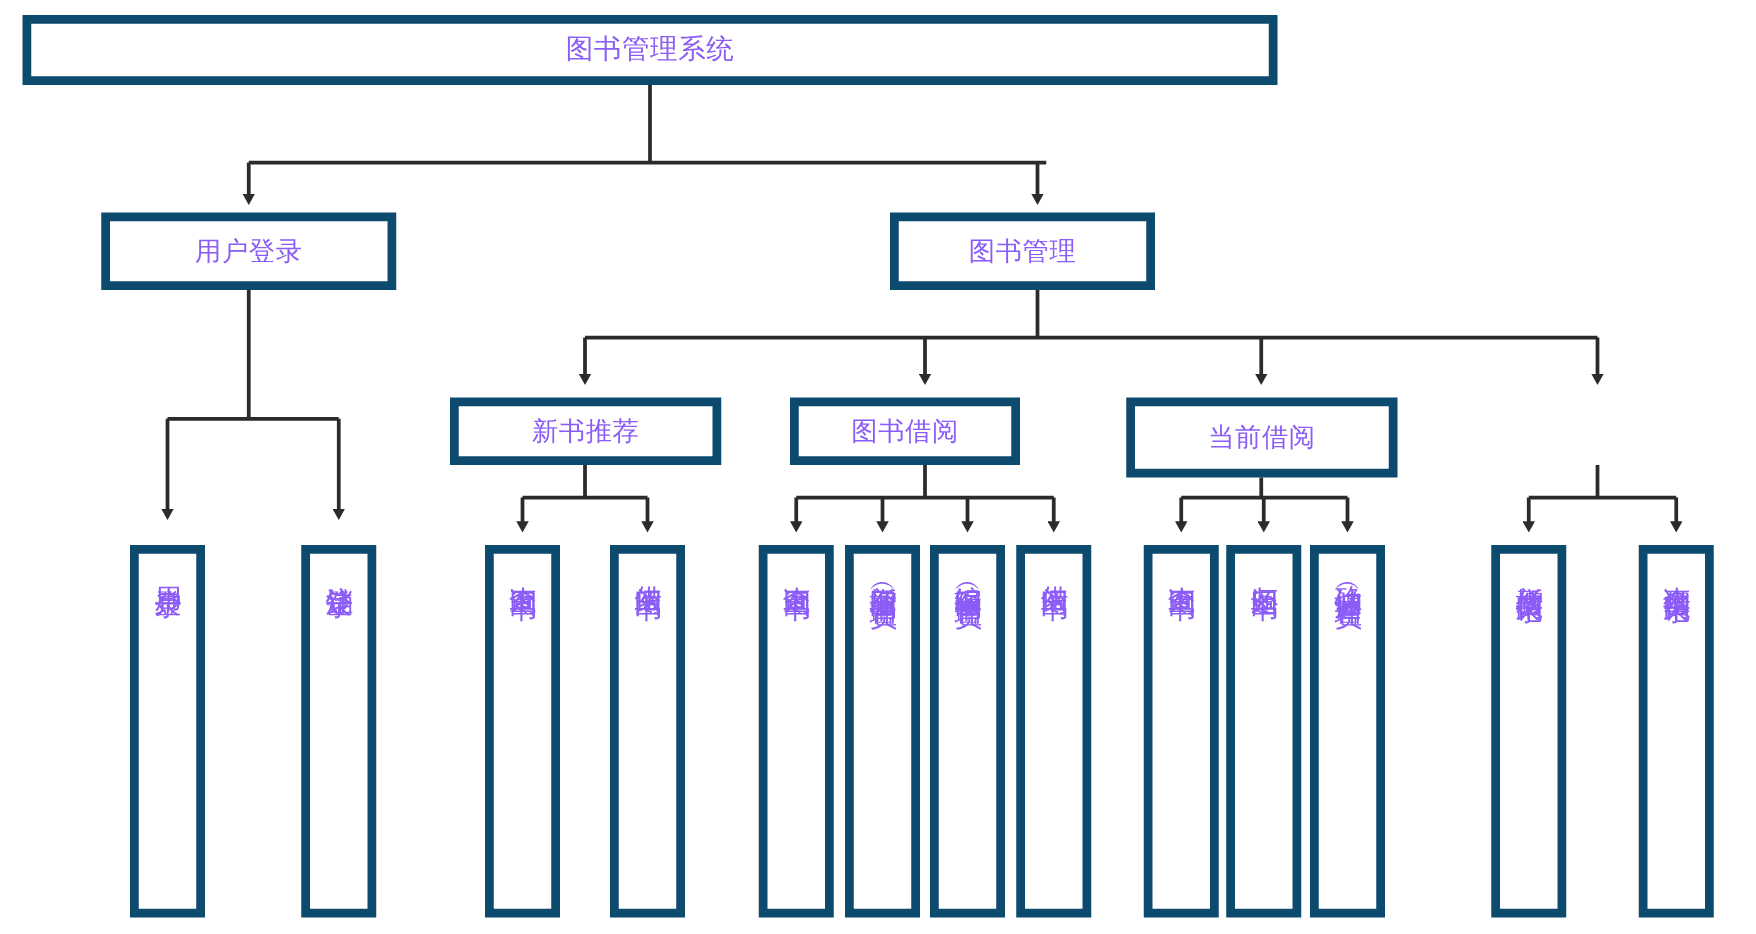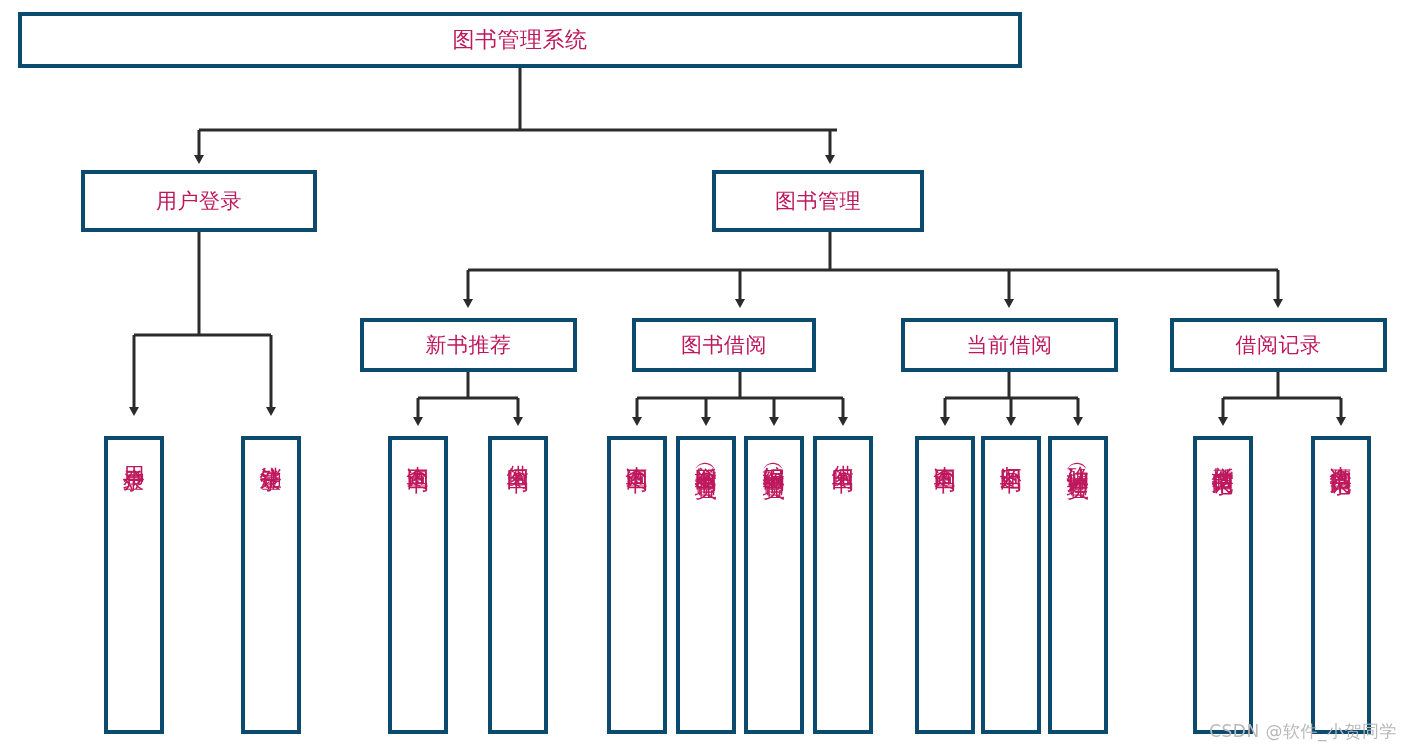--- a/index.html
+++ b/index.html
@@ -23,25 +23,25 @@
     left: 0;
     top: 0;
     width: 1405px;
     height: 747px;
     pointer-events: none;
   }
   .node {
     position: absolute;
     box-sizing: border-box;
     background: #ffffff;
-    border: 4px solid #0c4a6e;
+    border: 7px solid #0c4a6e;
     display: flex;
     align-items: center;
     justify-content: center;
-    color: #be185d;
+    color: #8b5cf6;
   }
   .node-label {
     display: block;
     text-align: center;
     line-height: 1.18;
     letter-spacing: 0.5px;
   }
   .node.horizontal .node-label {
     writing-mode: horizontal-tb;
     font-size: 21px;
@@ -135,25 +135,22 @@
   <div class="node horizontal" style="left:712px; top:170px; width:212px; height:62px;">
     <span class="node-label">图书管理</span>
   </div>
 
   <div class="node horizontal" style="left:360px; top:318px; width:217px; height:54px;">
     <span class="node-label">新书推荐</span>
   </div>
   <div class="node horizontal" style="left:632px; top:318px; width:184px; height:54px;">
     <span class="node-label">图书借阅</span>
   </div>
-  <div class="node horizontal" style="left:901px; top:318px; width:217px; height:54px;">
+  <div class="node horizontal" style="left:901px; top:318px; width:217px; height:64px;">
     <span class="node-label">当前借阅</span>
-  </div>
-  <div class="node horizontal" style="left:1170px; top:318px; width:217px; height:54px;">
-    <span class="node-label">借阅记录</span>
   </div>
 
   <div class="node vertical" style="left:104px; top:436px; width:60px; height:298px;">
     <span class="node-label">用户登录</span>
   </div>
   <div class="node vertical" style="left:241px; top:436px; width:60px; height:298px;">
     <span class="node-label">注销登录</span>
   </div>
 
   <div class="node vertical" style="left:388px; top:436px; width:60px; height:298px;">
@@ -186,14 +183,13 @@
     <span class="node-label">确认归还（管理员）</span>
   </div>
 
   <div class="node vertical" style="left:1193px; top:436px; width:60px; height:298px;">
     <span class="node-label">新增借阅记录</span>
   </div>
   <div class="node vertical" style="left:1311px; top:436px; width:60px; height:298px;">
     <span class="node-label">查询借阅记录</span>
   </div>
 
-  <div class="watermark">CSDN @软件_小贺同学</div>
 </div>
 
 </body></html>

